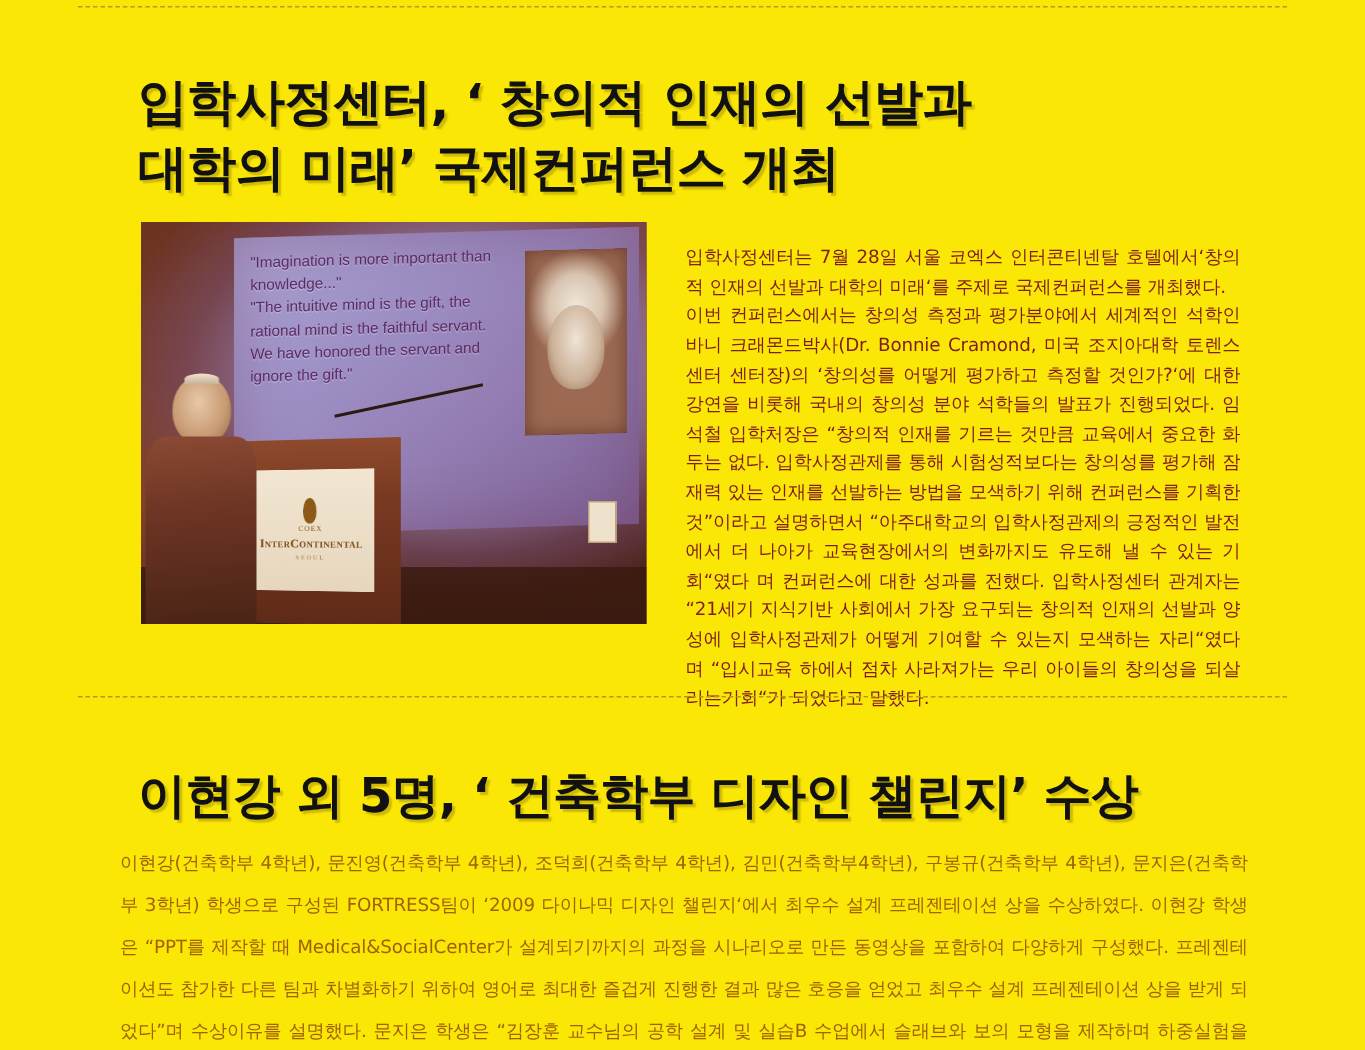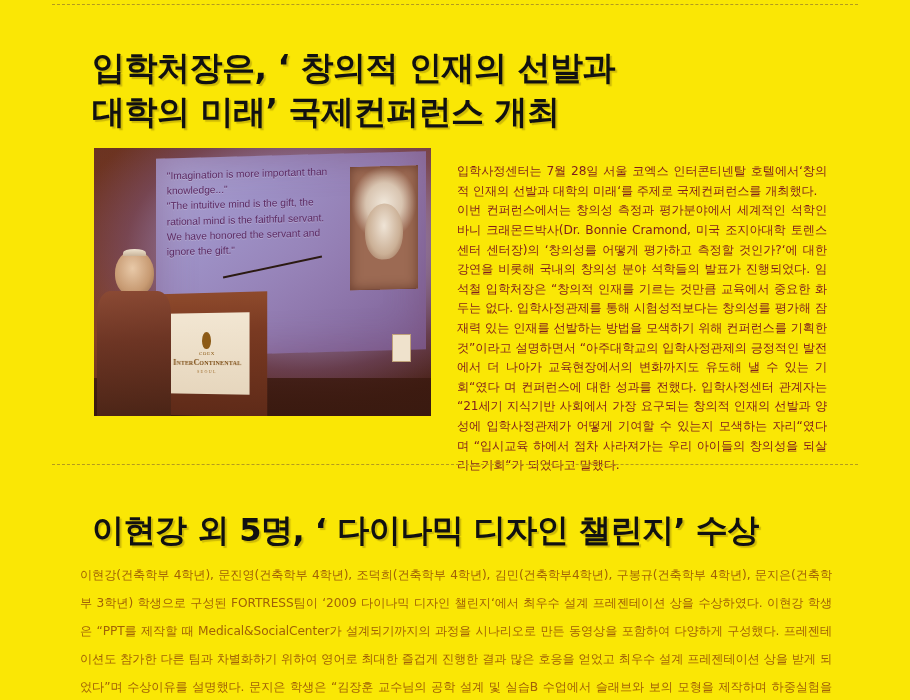--- a/index.html
+++ b/index.html
@@ -268,21 +268,21 @@
     letter-spacing: -0.1px;
   }
 </style>
 </head>
 <body>
 
 <div class="page">
 
   <div class="divider top"></div>
 
-  <h1 class="article-one-title">입학처장은, ‘ 창의적 인재의 선발과
+  <h1 class="article-one-title">입학사정센터, ‘ 창의적 인재의 선발과
 대학의 미래’ 국제컨퍼런스 개최</h1>
 
   <div class="photo">
     <div class="photo-inner">
       <div class="screen">
         <div class="screen-text">"Imagination is more important than knowledge..."
 "The intuitive mind is the gift, the rational mind is the faithful servant.  We have honored the servant and ignore the gift."</div>
         <div class="einstein"></div>
       </div>
       <div class="photo-floor"></div>
@@ -303,17 +303,17 @@
       </div>
       <div class="mic"></div>
     </div>
   </div>
 
   <p class="article-one-body">입학사정센터는 7월 28일 서울 코엑스 인터콘티넨탈 호텔에서‘창의적 인재의 선발과 대학의 미래‘를 주제로 국제컨퍼런스를 개최했다.
 이번 컨퍼런스에서는 창의성 측정과 평가분야에서 세계적인 석학인 바니 크래몬드박사(Dr. Bonnie Cramond, 미국 조지아대학 토렌스센터 센터장)의 ‘창의성를 어떻게 평가하고 측정할 것인가?‘에 대한 강연을 비롯해 국내의 창의성 분야 석학들의 발표가 진행되었다. 임석철 입학처장은 “창의적 인재를 기르는 것만큼 교육에서 중요한 화두는 없다. 입학사정관제를 통해 시험성적보다는 창의성를 평가해 잠재력 있는 인재를 선발하는 방법을 모색하기 위해 컨퍼런스를 기획한 것”이라고 설명하면서 “아주대학교의 입학사정관제의 긍정적인 발전에서 더 나아가 교육현장에서의 변화까지도 유도해 낼 수 있는 기회“였다 며 컨퍼런스에 대한 성과를 전했다. 입학사정센터 관계자는 “21세기 지식기반 사회에서 가장 요구되는 창의적 인재의 선발과 양성에 입학사정관제가 어떻게 기여할 수 있는지 모색하는 자리“였다며 “입시교육 하에서 점차 사라져가는 우리 아이들의 창의성을 되살리는기회“가 되었다고 말했다.</p>
 
   <div class="divider mid"></div>
 
-  <h1 class="article-two-title">이현강 외 5명, ‘ 다이나믹 디자인 챌린지’ 수상</h1>
+  <h1 class="article-two-title">이현강 외 5명, ‘ 건축학부 디자인 챌린지’ 수상</h1>
 
   <p class="article-two-body">이현강(건축학부 4학년), 문진영(건축학부 4학년), 조덕희(건축학부 4학년), 김민(건축학부4학년), 구봉규(건축학부 4학년), 문지은(건축학부 3학년) 학생으로 구성된 FORTRESS팀이 ‘2009 다이나믹 디자인 챌린지‘에서 최우수 설계 프레젠테이션 상을 수상하였다. 이현강 학생은 “PPT를 제작할 때 Medical&amp;SocialCenter가 설계되기까지의 과정을 시나리오로 만든 동영상을 포함하여 다양하게 구성했다. 프레젠테이션도 참가한 다른 팀과 차별화하기 위하여 영어로 최대한 즐겁게 진행한 결과 많은 호응을 얻었고 최우수 설계 프레젠테이션 상을 받게 되었다”며 수상이유를 설명했다. 문지은 학생은 “김장훈 교수님의 공학 설계 및 실습B 수업에서 슬래브와 보의 모형을 제작하며 하중실험을 한 것이 결승에서의 모형 제작에 많은 도움이 되었다. 수업시간에 배운 이론를 활용하여 직접 모델를 만들고 실험을 할 수 있었던 뜻 깊은 경험이었다. 앞으로 우리나라 내진설계 발전을 위해 다양한 연구를 하고 싶다”고 포부를 밝혔다..</p>
 
 </div>
 
 </body></html>

